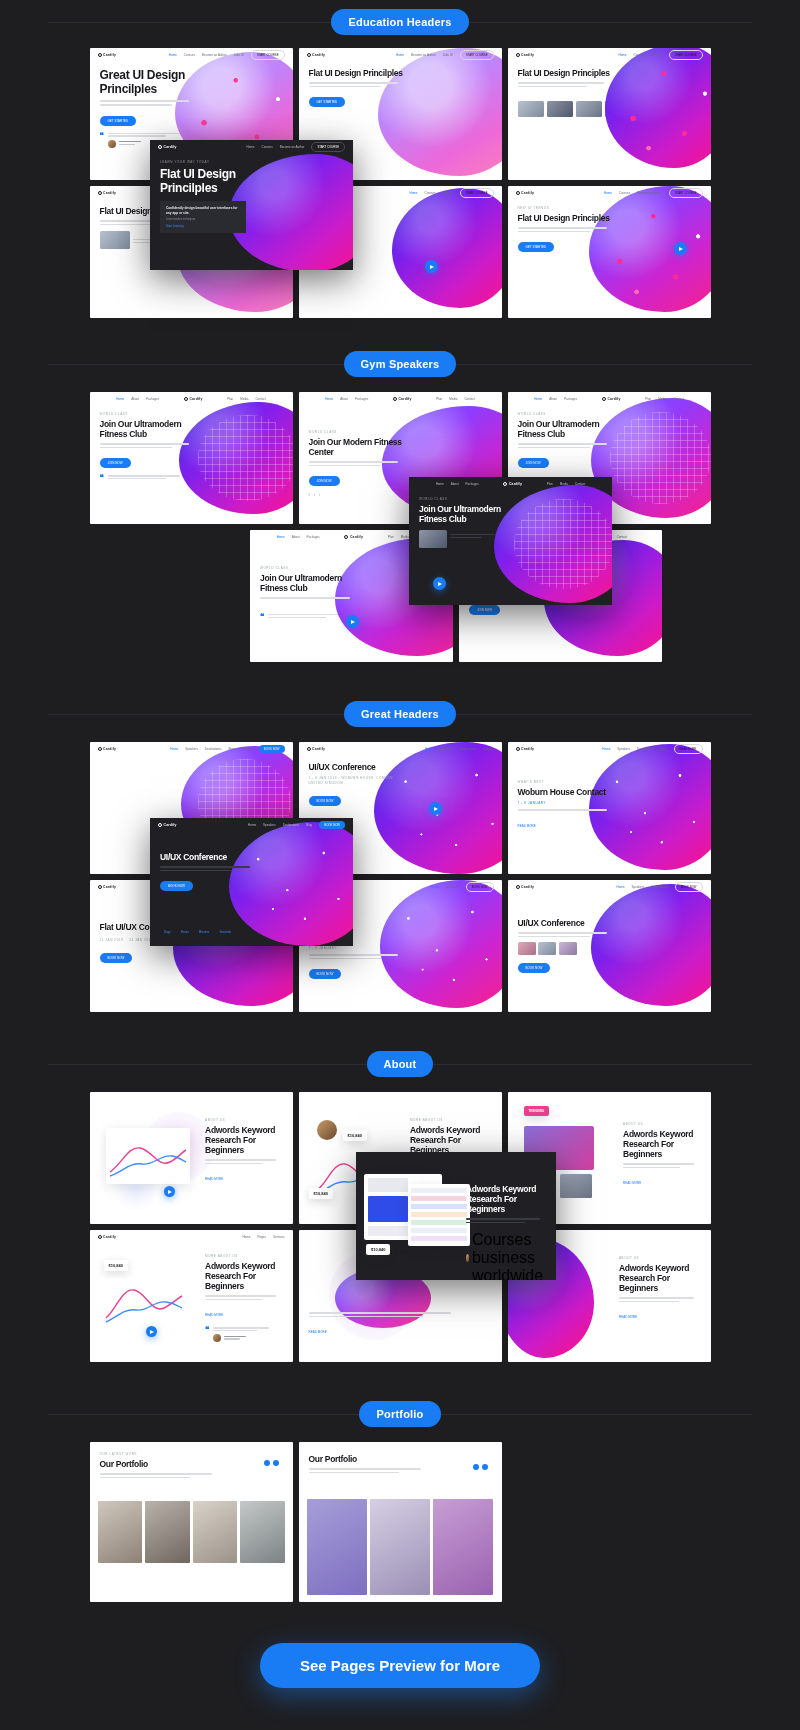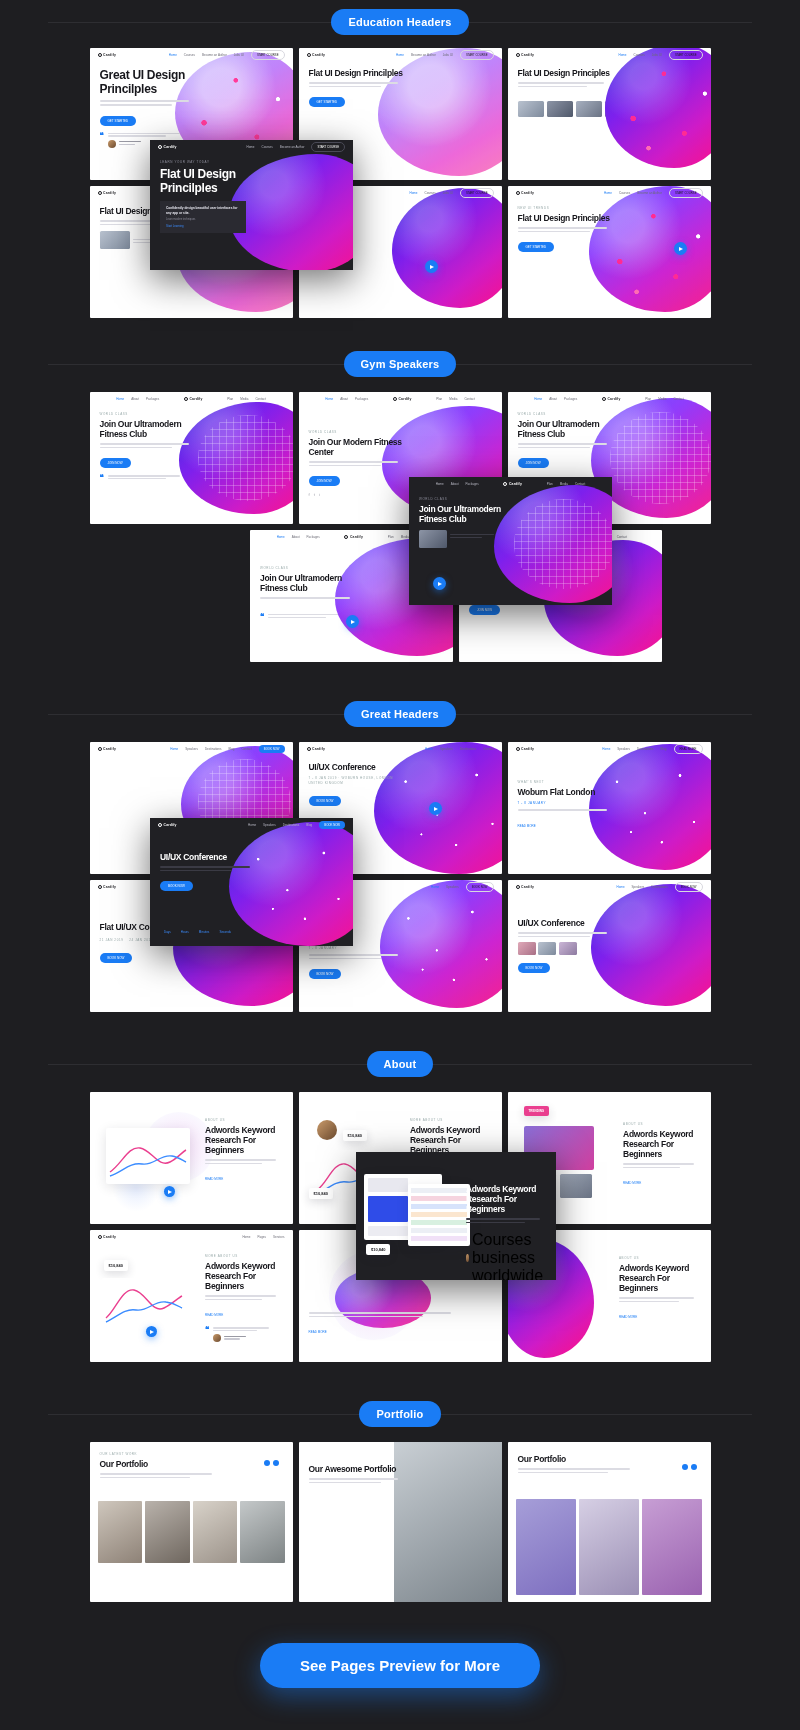--- a/index.html
+++ b/index.html
@@ -735,21 +735,21 @@
         <span class="mlink active">Home</span>
         <span class="mlink">Speakers</span>
         <span class="mlink">Destinations</span>
         <span class="mlink">Blog</span>
         <span class="mbtn ghost">READ MORE</span>
       </div>
     </div>
     <div class="blob sparkle deep" style="right:-18px;top:2px;width:140px;height:126px;"></div>
     <div class="cbody" style="padding-top:24px;">
       <div class="ckicker">WHAT'S NEXT</div>
-      <div class="ctitle sm">Woburn Flat London</div>
+      <div class="ctitle sm">Woburn House Contact</div>
       <div class="ckicker" style="margin-top:4px;color:#1a7cf5">7 - 8 January</div>
       <div class="ctext">
           <i></i>
         </div>
       <div class="cbtn" style="background:transparent;color:#1a7cf5;padding-left:0;">READ MORE</div>
     </div>
   </div>
 
   <div class="card">
     <div class="mnav">
@@ -1055,30 +1055,20 @@
       <b style="width:6px;height:6px"></b>
     </div>
     <div class="pfgrid" style="position:absolute;left:0;right:0;top:54px;">
       <div class="pfcell" style="background:linear-gradient(150deg,#cfc7bd,#8e8277)"></div>
       <div class="pfcell" style="background:linear-gradient(150deg,#b9b2ab,#6f675f)"></div>
       <div class="pfcell" style="background:linear-gradient(150deg,#d8d2c9,#9c938a)"></div>
       <div class="pfcell" style="background:linear-gradient(150deg,#c4c8c9,#7d8384)"></div>
     </div>
   </div>
 
-  <div class="card tall" style="height:160px;">
-    <div class="ph" style="position:absolute;right:0;top:0;width:108px;height:160px;border-radius:0;background:linear-gradient(150deg,#c9cfd4,#7b848b);"></div>
-    <div class="cbody" style="width:58%;padding-top:22px;">
-      <div class="ctitle sm">Our Awesome Portfolio</div>
-      <div class="ctext">
-          <i></i>
-          <i></i>
-        </div>
-    </div>
-  </div>
 
   <div class="card tall" style="height:160px;">
     <div class="cbody" style="width:70%;padding-top:12px;">
       <div class="ctitle sm">Our Portfolio</div>
       <div class="ctext">
           <i></i>
           <i></i>
         </div>
     </div>
     <div class="dots" style="position:absolute;right:14px;top:22px;">

